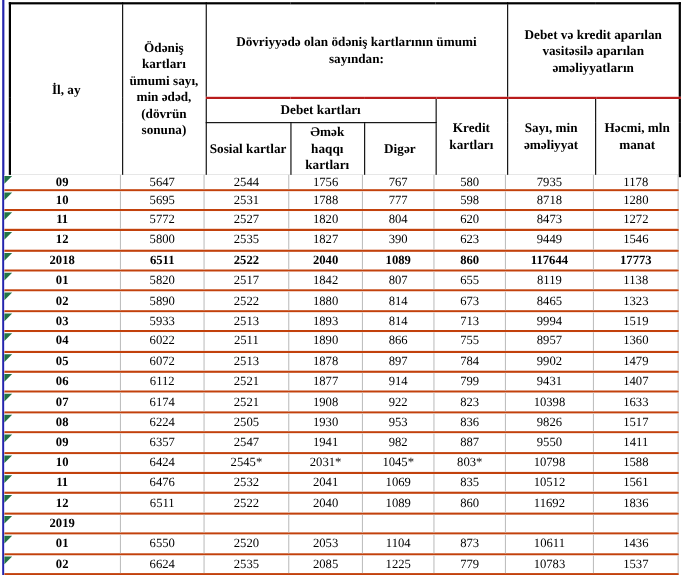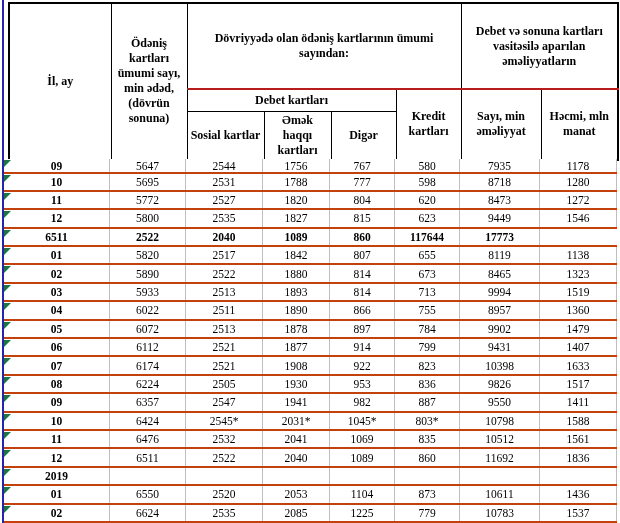--- a/index.html
+++ b/index.html
@@ -61,21 +61,21 @@
       <col style="width:65px">
         <col style="width:65px">
         <col style="width:80px">
         <col style="width:77px">
     </colgroup>
     <tbody>
         <tr style="height:86px">
       <td rowspan="3">İl, ay</td>
       <td rowspan="3">Ödəniş kartları ümumi sayı, min ədəd, (dövrün sonuna)</td>
       <td colspan="4">Dövriyyədə olan ödəniş kartlarının ümumi sayından:</td>
-      <td colspan="2">Debet və sonuna  kartları vasitəsilə aparılan əməliyyatların</td>
+      <td colspan="2">Debet və kredit  aparılan vasitəsilə aparılan əməliyyatların</td>
     </tr>
     <tr class="mid" style="height:22px">
       <td colspan="3">Debet kartları</td>
       <td rowspan="2">Kredit kartları</td>
       <td rowspan="2">Sayı, min əməliyyat</td>
       <td rowspan="2">Həcmi, mln manat</td>
     </tr>
     <tr style="height:46px">
       <td>Sosial kartlar</td>
       <td>Əmək haqqı kartları</td>
@@ -117,27 +117,28 @@
         <div class="cell">620</div>
         <div class="cell">8473</div>
         <div class="cell">1272</div>
       </div>
       <div class="row">
         <span class="tri"></span>
         <div class="cell">12</div>
         <div class="cell">5800</div>
         <div class="cell">2535</div>
         <div class="cell">1827</div>
-        <div class="cell">815</div>
+        <div class="cell">390</div>
         <div class="cell">623</div>
         <div class="cell">9449</div>
         <div class="cell">1546</div>
       </div>
       <div class="row bold">
         <span class="tri"></span>
+        <div class="cell">2018</div>
         <div class="cell">6511</div>
         <div class="cell">2522</div>
         <div class="cell">2040</div>
         <div class="cell">1089</div>
         <div class="cell">860</div>
         <div class="cell">117644</div>
         <div class="cell">17773</div>
       </div>
       <div class="row">
         <span class="tri"></span>

